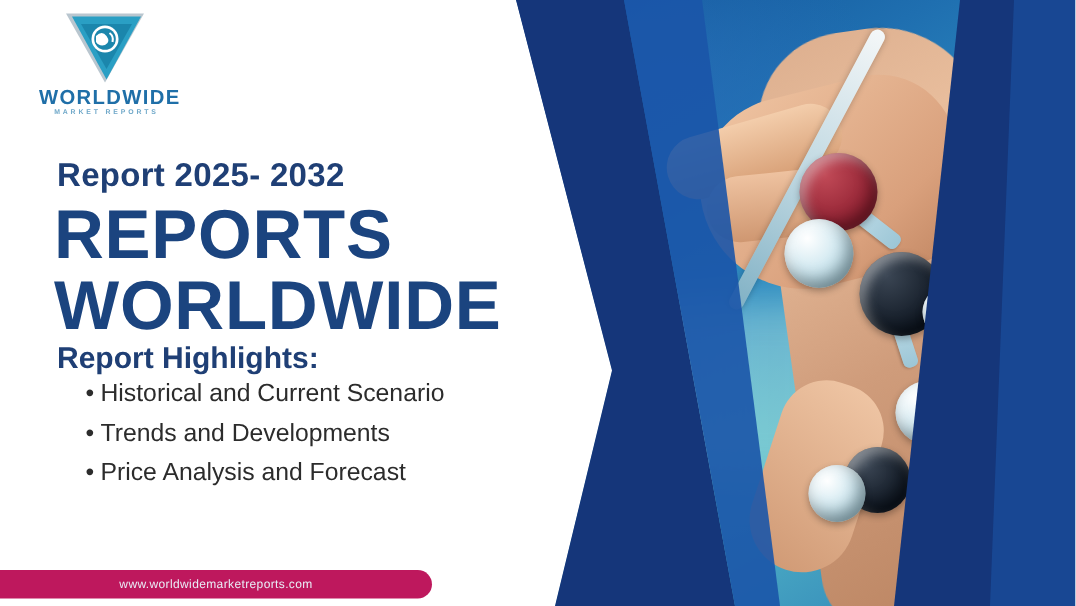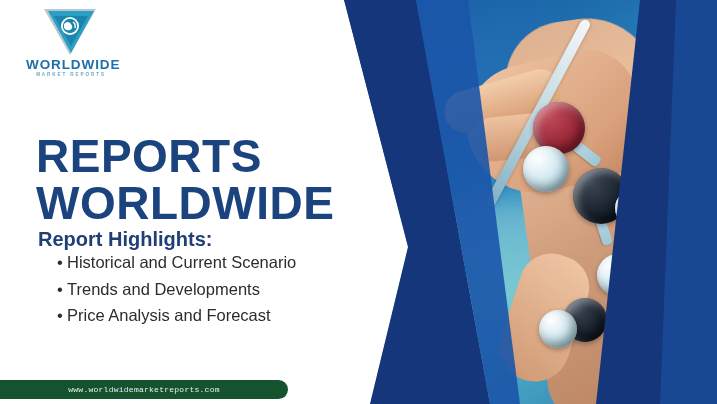--- a/index.html
+++ b/index.html
@@ -240,29 +240,28 @@
     margin-left: 19px;
   }
   .bullets li .dot { display: inline-block; width: 10px; }
 
   .urlbar {
     position: absolute;
     left: 0;
     top: 380px;
     width: 288px;
     height: 19px;
-    background: #14532d;
+    background: #be185d;
     border-radius: 0 10px 10px 0;
     color: #e9eef7;
     font-size: 8px;
     letter-spacing: 0.25px;
     display: flex;
     align-items: center;
     justify-content: center;
-    font-family: Liberation Mono, monospace;
   }
 </style>
 </head>
 <body>
 
 <div class="banner">
 
   <div class="art">
     <div class="photo"></div>
 
@@ -318,20 +317,21 @@
         <polygon points="14,10 48,10 31,40" fill="#1b86ac"></polygon>
         <circle cx="30" cy="20" r="9" fill="#ffffff"></circle>
         <circle cx="30" cy="20" r="7.2" fill="#1b86ac"></circle>
         <path d="M24 18 q4 -4 7 0 q3 4 -1 6 q-4 1 -6 -2 z" fill="#ffffff"></path>
         <path d="M33 16 q3 2 2 6" stroke="#ffffff" stroke-width="1.4" fill="none"></path>
       </svg>
       <div class="logo-text">WORLDWIDE</div>
       <div class="logo-sub">MARKET REPORTS</div>
     </div>
 
+    <div class="eyebrow">Report 2025- 2032</div>
     <div class="title1">REPORTS</div>
     <div class="title2">WORLDWIDE</div>
 
     <div class="highlights-title">Report Highlights:</div>
     <ul class="bullets">
       <li><span class="dot">•</span><span>Historical and Current Scenario</span></li>
       <li><span class="dot">•</span><span>Trends and Developments</span></li>
       <li><span class="dot">•</span><span>Price Analysis and Forecast</span></li>
     </ul>
 

